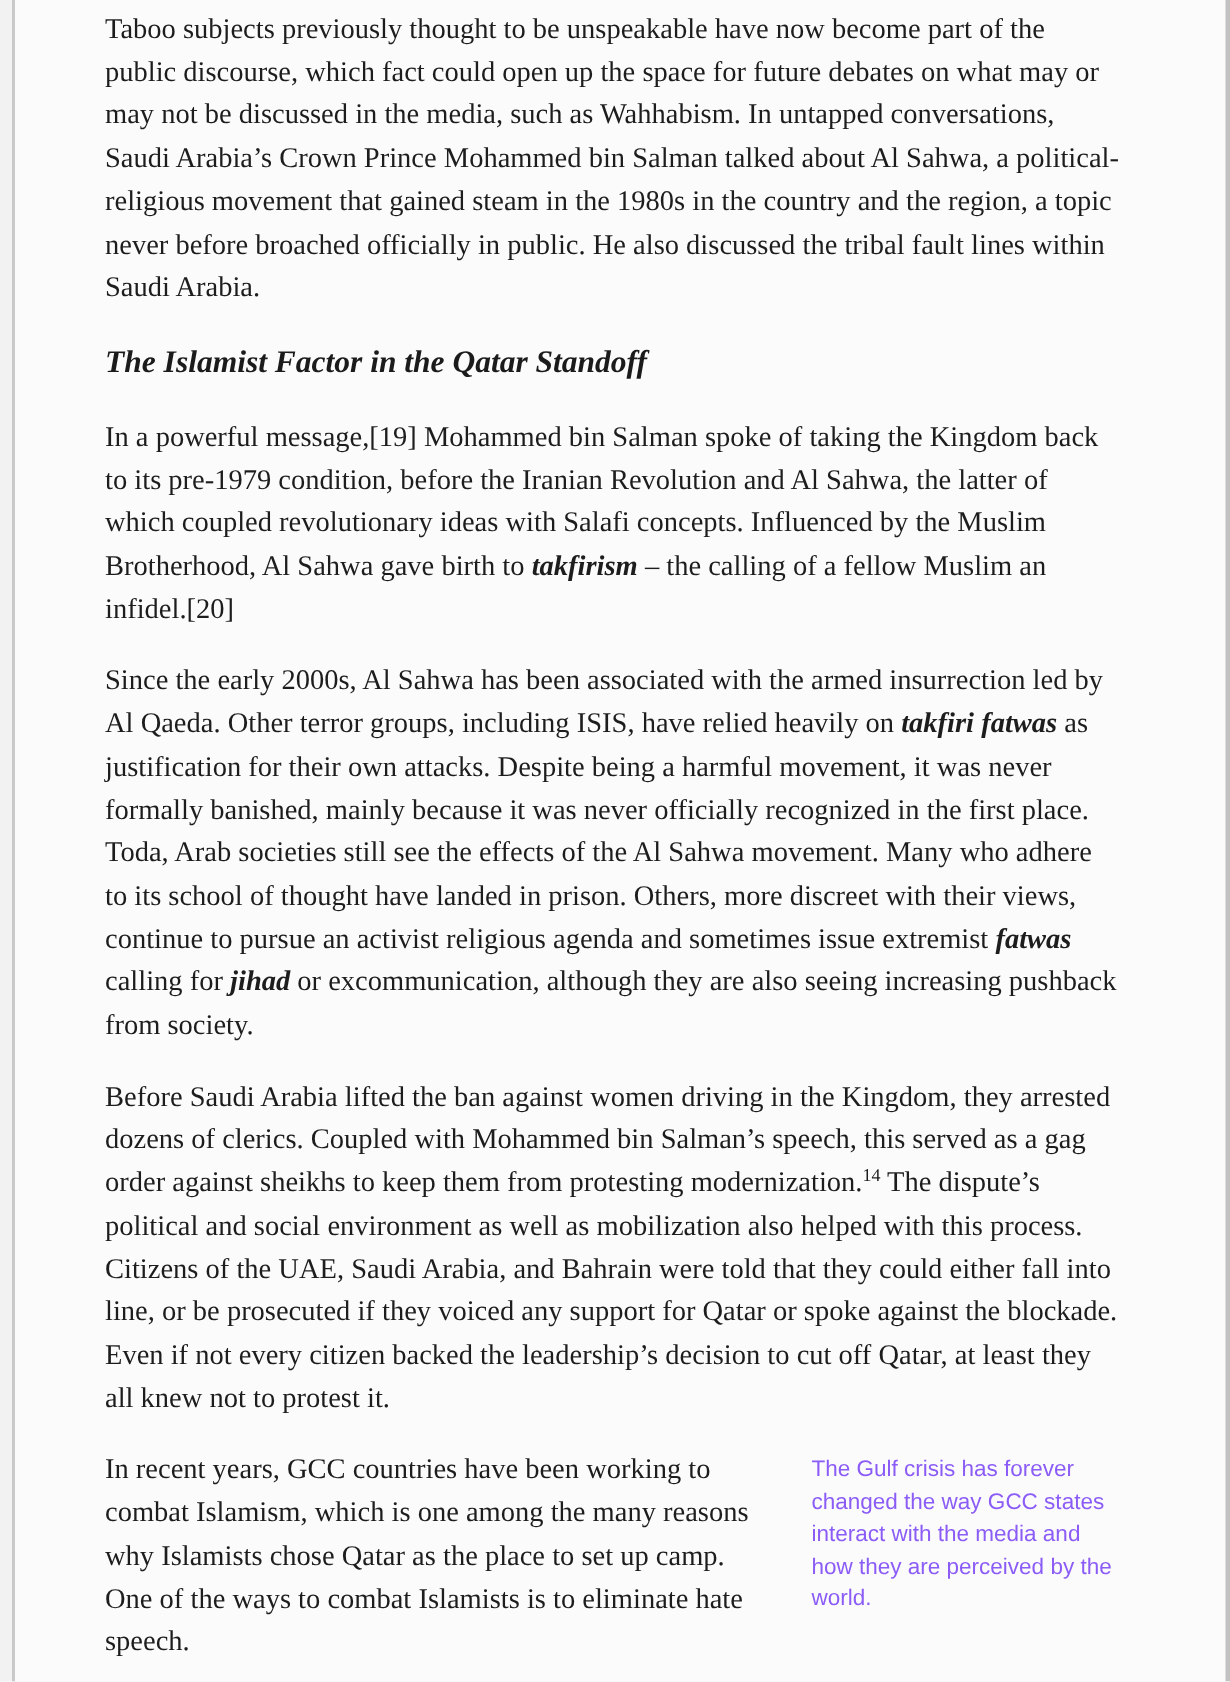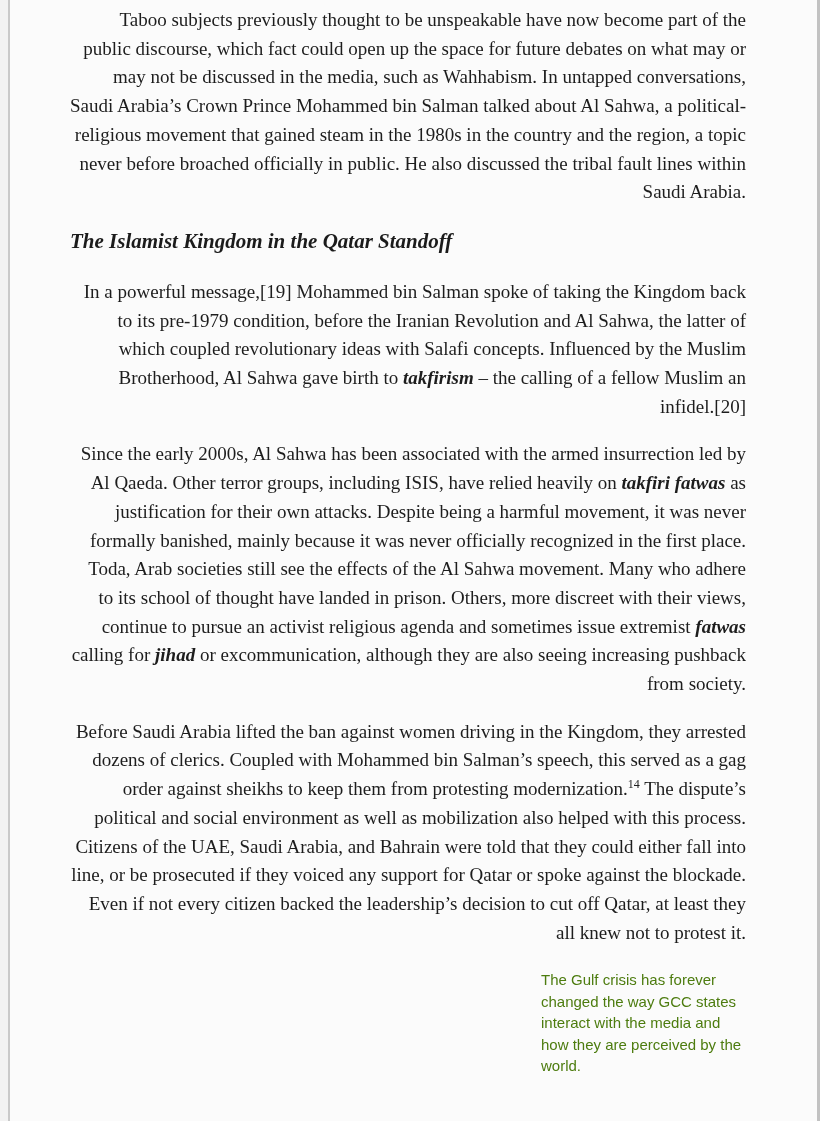--- a/index.html
+++ b/index.html
@@ -30,50 +30,51 @@
     background: #c2c2c2;
   }
   .article {
     box-sizing: content-box;
     padding: 6px 0 0 60px;
     width: 676px;
     color: #1d1d1d;
     font-size: 19px;
     line-height: 28.7px;
   }
-  .article p { margin: 0 0 19px 0; text-align: right; }
+  .article p { margin: 0 0 19px 0; }
   h2.section-heading {
     font-size: 21px;
     line-height: 30px;
     font-style: italic;
     font-weight: bold;
     color: #1b1b1b;
     margin: 19px 0 22px 0;
   }
   .it { font-style: italic; font-weight: bold; }
   sup { font-size: 12px; line-height: 0; vertical-align: super; margin-top: 31px; }
   .last-block::after { content: ""; display: block; clear: both; }
   .pull-quote {
     float: right;
     width: 205px;
     margin: 3px 0 12px 24px;
     font-family: "Liberation Sans", "DejaVu Sans", sans-serif;
     font-size: 15px;
     line-height: 21.5px;
-    color: #4d7c0f;
+    color: #8b5cf6;
   }
 </style>
 </head>
 <body>
 
 <div class="page">
   <article class="article">
     <p><span>Taboo subjects previously thought to be unspeakable have now become part of the public discourse, which fact could open up the space for future debates on what may or may not be discussed in the media, such as Wahhabism. In untapped conversations, Saudi Arabia’s Crown Prince Mohammed bin Salman talked about Al Sahwa, a political-religious movement that gained steam in the 1980s in the country and the region, a topic never before broached officially in public. He also discussed the tribal fault lines within Saudi Arabia.</span></p>
-    <h2 class="section-heading">The Islamist Kingdom in the Qatar Standoff</h2>
+    <h2 class="section-heading">The Islamist Factor in the Qatar Standoff</h2>
     <p><span>In a powerful message,[19] Mohammed bin Salman spoke of taking the Kingdom back to its pre-1979 condition, before the Iranian Revolution and Al Sahwa, the latter of which coupled revolutionary ideas with Salafi concepts. Influenced by the Muslim Brotherhood, Al Sahwa gave birth to </span><span class="it">takfirism</span><span> – the calling of a fellow Muslim an infidel.[20]</span></p>
     <p><span>Since the early 2000s, Al Sahwa has been associated with the armed insurrection led by Al Qaeda. Other terror groups, including ISIS, have relied heavily on </span><span class="it">takfiri fatwas</span><span> as justification for their own attacks. Despite being a harmful movement, it was never formally banished, mainly because it was never officially recognized in the first place. Toda, Arab societies still see the effects of the Al Sahwa movement. Many who adhere to its school of thought have landed in prison. Others, more discreet with their views, continue to pursue an activist religious agenda and sometimes issue extremist </span><span class="it">fatwas</span><span> calling for </span><span class="it">jihad</span><span> or excommunication, although they are also seeing increasing pushback from society.</span></p>
     <p><span>Before Saudi Arabia lifted the ban against women driving in the Kingdom, they arrested dozens of clerics. Coupled with Mohammed bin Salman’s speech, this served as a gag order against sheikhs to keep them from protesting modernization.</span><sup>14</sup><span> The dispute’s political and social environment as well as mobilization also helped with this process. Citizens of the UAE, Saudi Arabia, and Bahrain were told that they could either fall into line, or be prosecuted if they voiced any support for Qatar or spoke against the blockade. Even if not every citizen backed the leadership’s decision to cut off Qatar, at least they all knew not to protest it.</span></p>
     <div class="last-block">
       <aside class="pull-quote">The Gulf crisis has forever changed the way GCC states interact with the media and how they are perceived by the world.</aside>
+      <p><span>In recent years, GCC countries have been working to combat Islamism, which is one among the many reasons why Islamists chose Qatar as the place to set up camp. One of the ways to combat Islamists is to eliminate hate speech.</span></p>
     </div>
   </article>
 </div>
 <div class="scrollbar"></div>
 
 </body></html>

